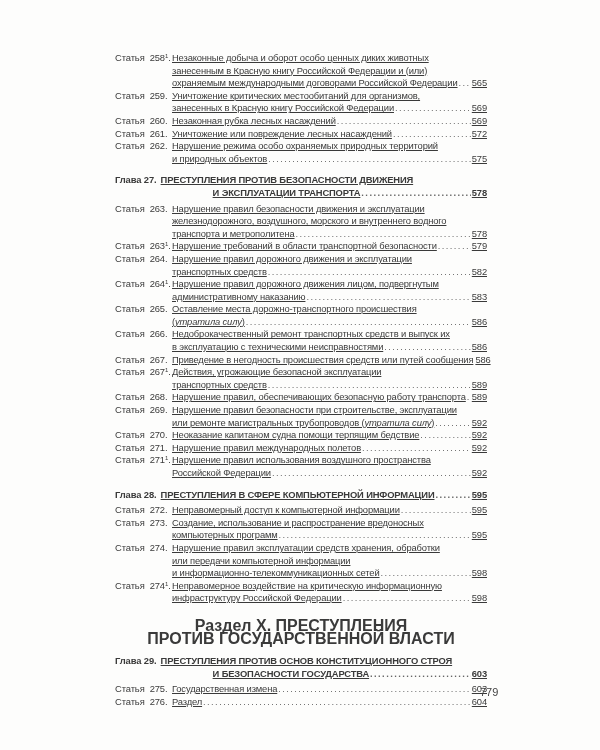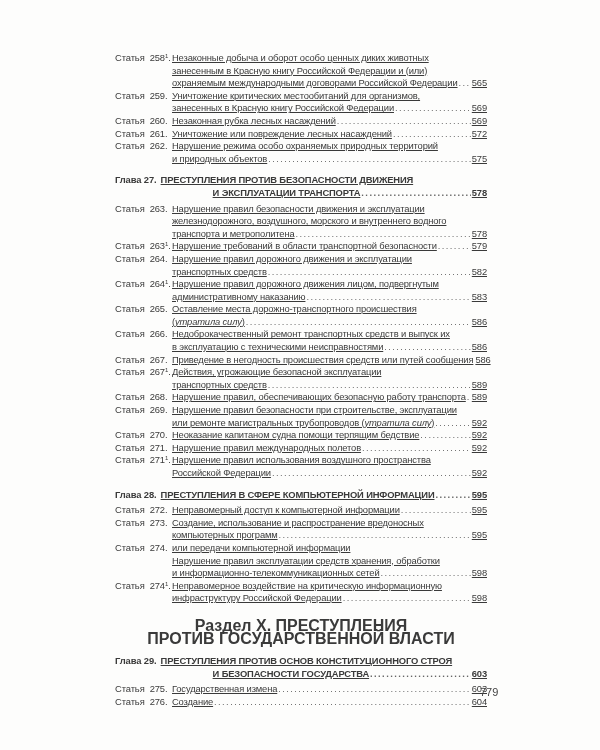--- a/index.html
+++ b/index.html
@@ -294,24 +294,24 @@
           <span class="t">компьютерных программ</span>
           <span class="dots"></span>
           <span class="pg">595</span>
         </div>
       </div>
     </div>
     <div class="entry">
       <div class="lbl">Статья&nbsp;&nbsp;274.</div>
       <div class="body">
         <div class="line">
+          <span class="t">Нарушение правил эксплуатации средств хранения, обработки</span>
+        </div>
+        <div class="line">
           <span class="t">или передачи компьютерной информации</span>
-        </div>
-        <div class="line">
-          <span class="t">Нарушение правил эксплуатации средств хранения, обработки</span>
         </div>
         <div class="line">
           <span class="t">и информационно-телекоммуникационных сетей</span>
           <span class="dots"></span>
           <span class="pg">598</span>
         </div>
       </div>
     </div>
     <div class="entry">
       <div class="lbl">Статья&nbsp;&nbsp;274<sup>1</sup>.</div>
@@ -350,20 +350,20 @@
           <span class="t">Государственная измена</span>
           <span class="dots"></span>
           <span class="pg">603</span>
         </div>
       </div>
     </div>
     <div class="entry">
       <div class="lbl">Статья&nbsp;&nbsp;276.</div>
       <div class="body">
         <div class="line">
-          <span class="t">Создание</span>
+          <span class="t">Раздел</span>
           <span class="dots"></span>
           <span class="pg">604</span>
         </div>
       </div>
     </div>
   </div>
 <div class="folio">779</div>
 
 </body></html>

